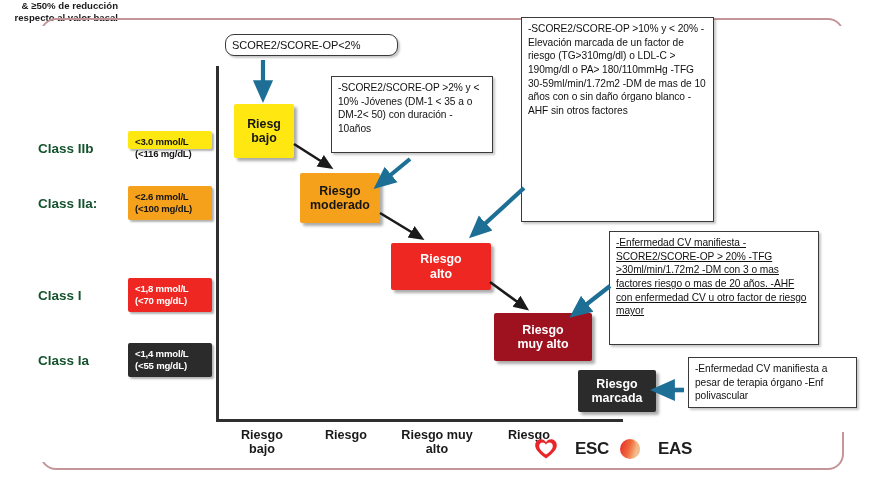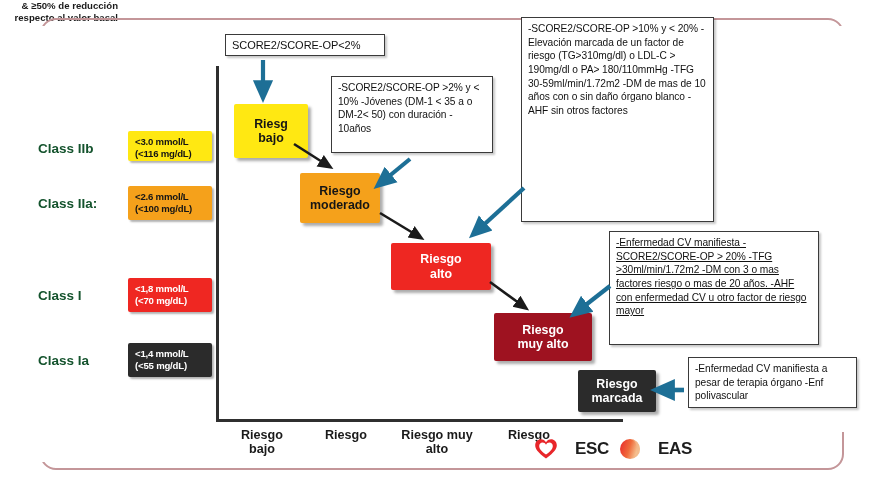--- a/index.html
+++ b/index.html
@@ -174,21 +174,21 @@
 <body>
 
 <div id="stage">
 
   <div id="outer-frame"></div>
   <div id="frame-mask-left"></div>
   <div id="frame-mask-right-top"></div>
 
 
   <div class="lbl class-label" style="left:38px; top:141px;">Class IIb</div>
-  <div class="chip chip-yellow" style="left:128px; top:131px; width:84px; height:30px;">
+  <div class="chip chip-yellow" style="left:128px; top:131px; width:84px; height:18px;">
     <span>&lt;3.0 mmol/L</span>
     <span class="l2">(&lt;116 mg/dL)</span>
   </div>
 
   <div class="lbl class-label" style="left:38px; top:196px;">Class IIa:</div>
   <div class="chip chip-orange" style="left:128px; top:186px; width:84px; height:34px;">
     <span>&lt;2.6 mmol/L</span>
     <span class="l2">(&lt;100 mg/dL)</span>
   </div>
 
@@ -202,42 +202,42 @@
 
   <div class="lbl class-label" style="left:38px; top:353px;">Class Ia</div>
   <div class="chip chip-black" style="left:128px; top:343px; width:84px; height:34px;">
     <span>&lt;1,4 mmol/L</span>
     <span class="l2">(&lt;55 mg/dL)</span>
   </div>
 
   <div class="axis" id="axis-y"></div>
   <div class="axis" id="axis-x"></div>
 
-  <div class="tbox single" style="left:225px; top:34px; width:160px; height:22px;
-       display:flex; align-items:center;">SCORE2/SCORE-OP&lt;2%</div>
+  <div class="tbox single" style="left:225px; top:34px; width:173px; height:22px;
+       display:flex; align-items:center;border-radius:9px;">SCORE2/SCORE-OP&lt;2%</div>
 
   <div class="tbox" style="left:331px; top:76px; width:162px; height:77px;">-SCORE2/SCORE-OP &gt;2% y &lt; 10%
 -Jóvenes (DM-1 &lt; 35 a o DM-2&lt; 50) con duración - 10años</div>
 
   <div class="tbox" style="left:521px; top:17px; width:193px; height:205px;">-SCORE2/SCORE-OP &gt;10% y &lt; 20%
 -Elevación marcada de un factor de riesgo (TG&gt;310mg/dl) o LDL-C &gt; 190mg/dl o PA&gt; 180/110mmHg
 -TFG 30-59ml/min/1.72m2
 -DM de mas de 10 años con o sin daño órgano blanco
 -AHF sin otros factores</div>
 
   <div class="tbox" style="left:609px; top:231px; width:210px; height:114px;text-decoration:underline;">-Enfermedad CV manifiesta
 -SCORE2/SCORE-OP &gt; 20%
 -TFG &gt;30ml/min/1.72m2
 -DM con 3 o mas factores riesgo o mas de 20 años.
 -AHF con enfermedad CV u otro factor de riesgo mayor</div>
 
   <div class="tbox" style="left:688px; top:357px; width:169px; height:51px;">-Enfermedad CV manifiesta a pesar de terapia órgano
 -Enf polivascular</div>
 
-  <div class="flowbox fb-yellow" style="left:234px; top:104px; width:74px; height:54px;">
+  <div class="flowbox fb-yellow" style="left:234px; top:104px; width:60px; height:54px;">
     <span>
       <span>Riesg</span><br>
       <span>bajo</span>
     </span>
   </div>
 
   <div class="flowbox fb-orange" style="left:300px; top:173px; width:80px; height:50px;">
     <span>
       <span>Riesgo</span><br>
       <span>moderado</span>

